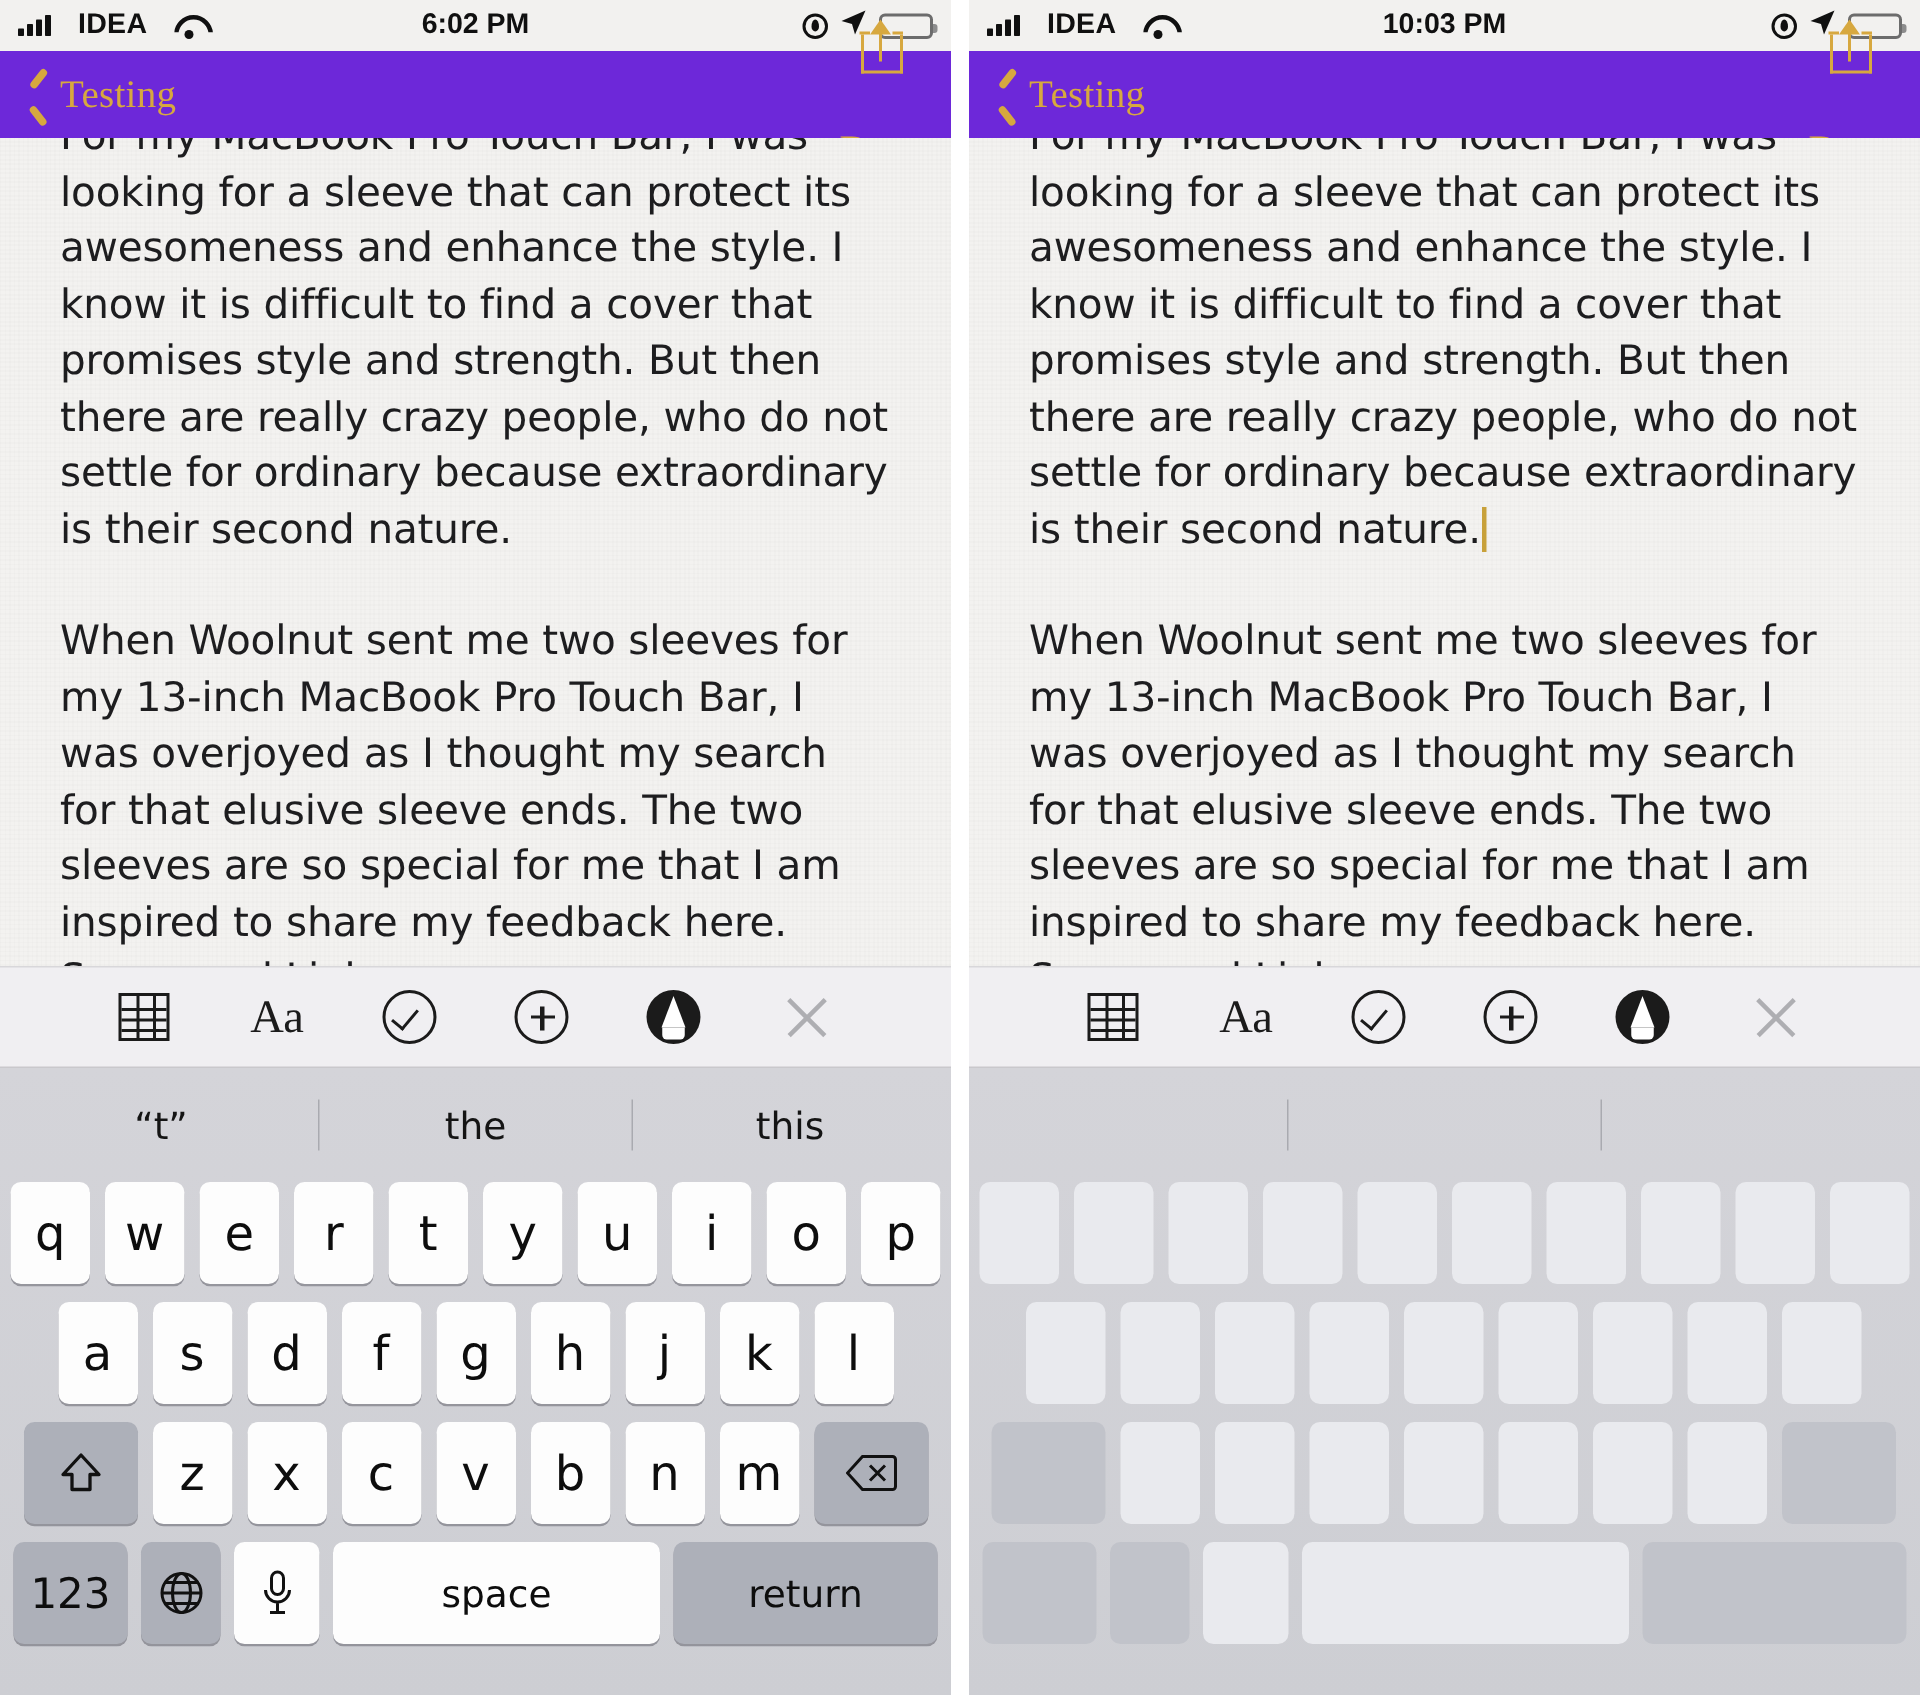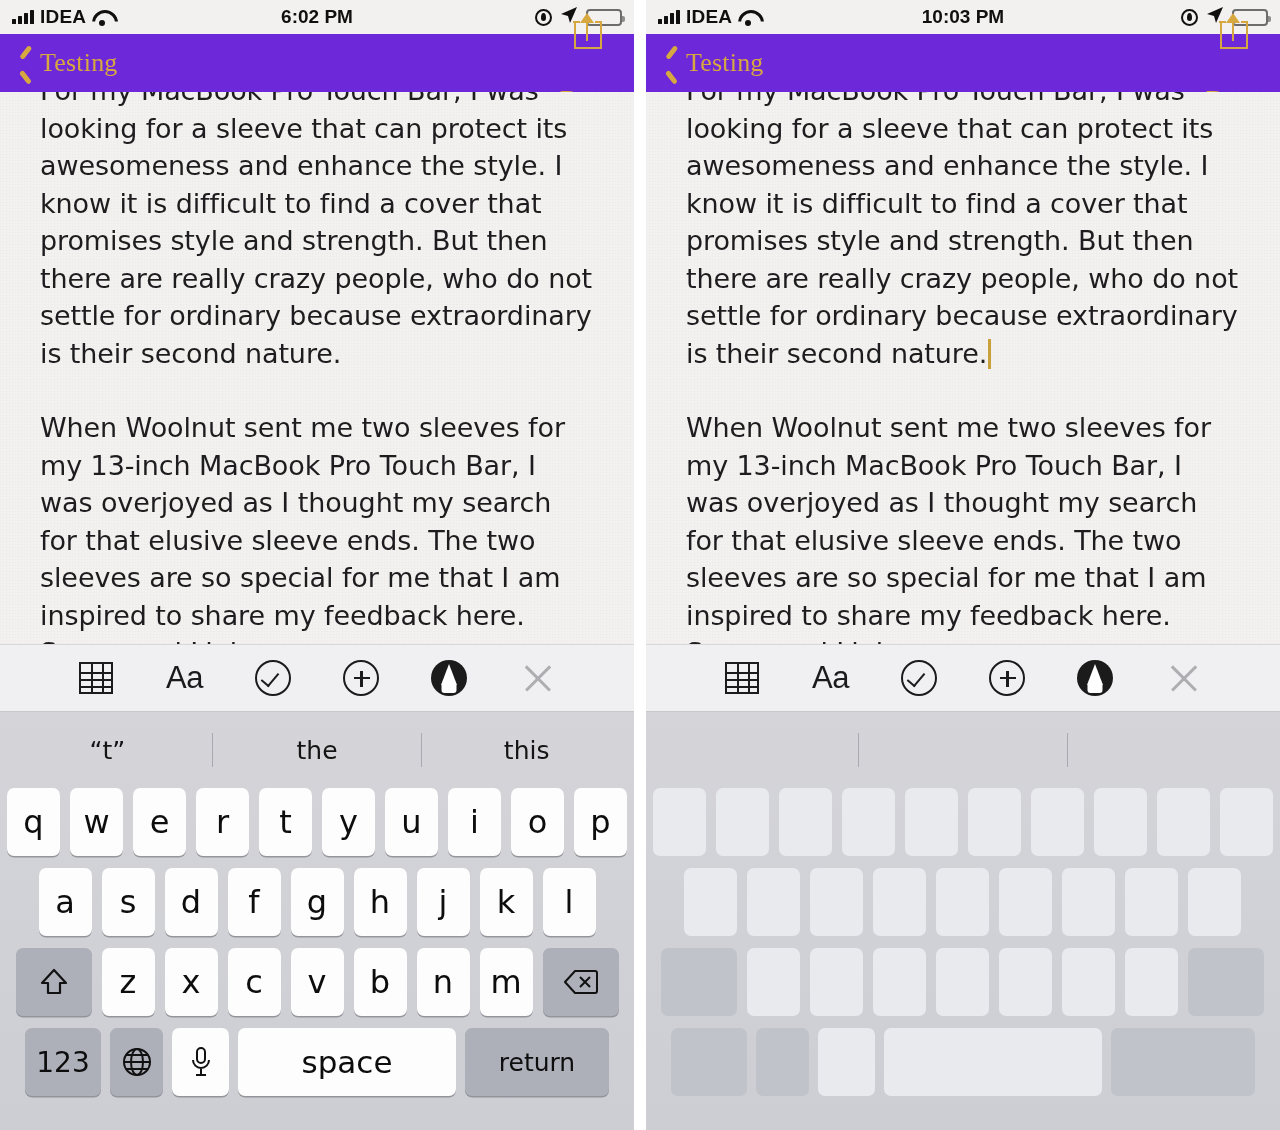--- a/index.html
+++ b/index.html
@@ -19,21 +19,21 @@
   .panel.right { margin-left: 6px; width: 637px; }
 
   
   .statusbar {
     position: relative;
     height: 34px;
     background: #f2f1ef;
     display: flex; align-items: center;
     padding: 0 12px;
   }
-  .sb-left { display: flex; align-items: center; gap: 6px; }
+  .sb-left { display: flex; align-items: center; gap: 18px; }
   .sb-carrier { font-size: 19px; font-weight: 600; color: #101010; letter-spacing: .2px; }
   .sb-center {
     position: absolute; left: 0; right: 0; text-align: center;
     font-size: 19px; font-weight: 600; color: #101010; pointer-events: none;
   }
   .sb-right { margin-left: auto; display: flex; align-items: center; gap: 8px; }
   .bars { display: flex; align-items: flex-end; gap: 2px; height: 14px; }
   .bars i { display:block; width: 4px; background:#101010; border-radius:.5px; }
   .bars i:nth-child(1){ height:5px }
   .bars i:nth-child(2){ height:8px }
@@ -139,21 +139,21 @@
     padding: 0 52px;
   }
   .fmt-btn { cursor:pointer; display:flex; align-items:center; justify-content:center; width:46px;height:46px; }
   .ic-table { width: 34px; height: 32px; border: 2.4px solid #1b1b1b; position: relative; }
   .ic-table::before {
     content:""; position:absolute; left:0; right:0; top: 8px; height:2px; background:#1b1b1b;
     box-shadow: 0 7px 0 #1b1b1b, 0 14px 0 #1b1b1b;
   }
   .ic-table::after { content:""; position:absolute; top:0;bottom:0; left: 10px; width:2px; background:#1b1b1b;
     box-shadow: 11px 0 0 #1b1b1b; }
-  .ic-aa { font-size: 31px; color:#1b1b1b; font-family:Liberation Sans, sans-serif; letter-spacing:-.5px;}
+  .ic-aa { font-size: 31px; color:#1b1b1b; font-family:Liberation Serif, serif; letter-spacing:-.5px;}
   .ic-circ { width: 36px; height: 36px; border: 2.4px solid #1b1b1b; border-radius: 50%; position: relative; }
   .ic-check::after{
     content:""; position:absolute; left: 8.5px; top: 7px; width: 8px; height: 15px;
     border: 2.4px solid #1b1b1b; border-top:none; border-left:none;
     transform: rotate(40deg);
   }
   .ic-plus::before { content:""; position:absolute; left:8.5px; top:15px; width:16px;height:2.4px;background:#1b1b1b; }
   .ic-plus::after  { content:""; position:absolute; left:15px; top:8.5px; width:2.4px;height:16px;background:#1b1b1b; }
   .ic-pen { width:36px;height:36px;border-radius:50%;background:#1b1b1b; position:relative; overflow:hidden; }
   .ic-pen::before{
@@ -194,22 +194,22 @@
     background: #fdfdfd;
     border-radius: 7px;
     box-shadow: 0 1.5px 0 rgba(100,100,110,.55);
     display:flex; align-items:center; justify-content:center;
     font-size: 32px; color:#0d0d0d; cursor:pointer;
     font-family:"DejaVu Sans", sans-serif;
     font-weight: 400;
   }
   .key.dark { background:#adb0b9; }
   .key.wide { width: 76px; }
-  .key.space { width: 218px; font-size: 31px; }
-  .key.return { width: 144px; font-size: 25px; }
+  .key.space { width: 218px; font-size: 25px; }
+  .key.return { width: 176px; font-size: 25px; }
   .key.num { width: 76px; font-size: 28px; }
   .key.mic { width: 57px; }
   .krow.r4 { gap: 9px; }
 
   
   .key.blank { color: transparent; background:#e9eaee; box-shadow:none; }
   .key.blank.dark { background:#c1c3ca; }
   .sug.blank { color: transparent; }
 
   

